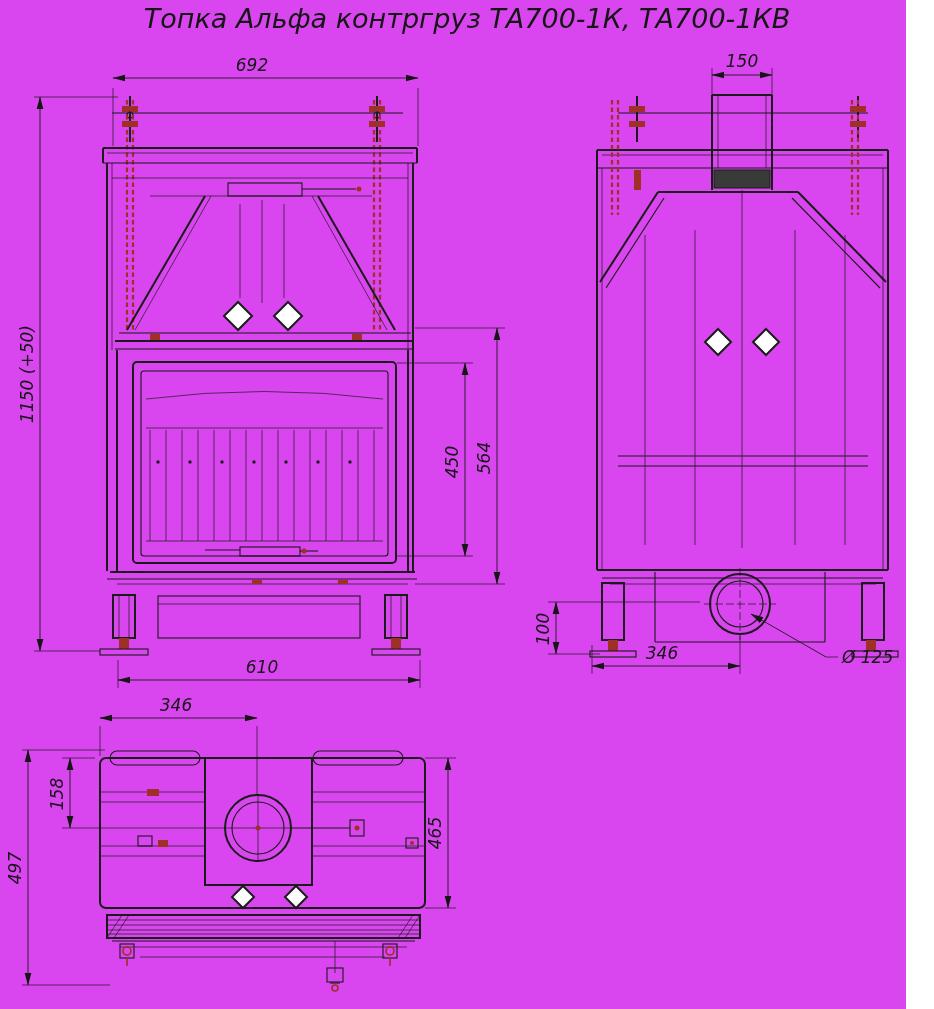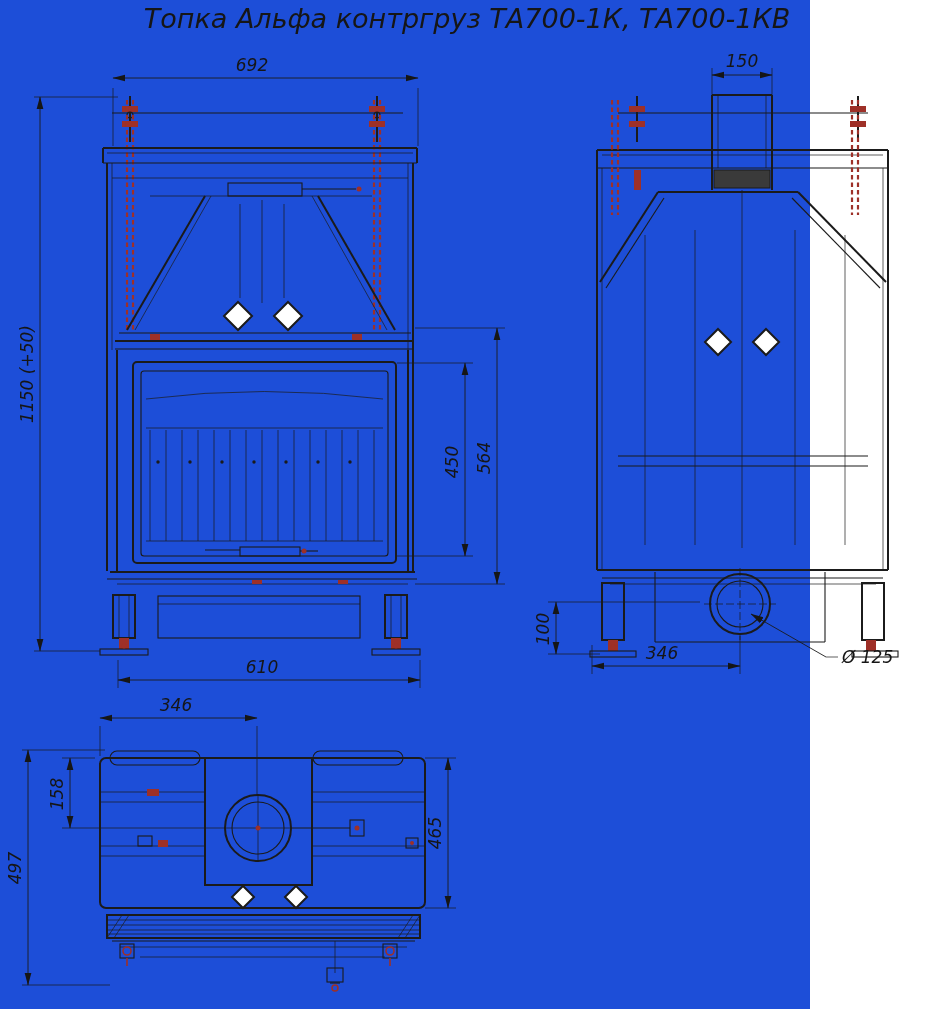--- a/index.html
+++ b/index.html
@@ -1,16 +1,16 @@
 <!DOCTYPE html>
 <html><head>
 <meta charset="utf-8">
 <style>
   html,body { margin:0; padding:0; background:#ffffff; }
-  .sheet { width:810px; height:1009px; position:relative; background:#1d4ed8;
+  .sheet { width:906px; height:1009px; position:relative; background:#d946ef;
            font-family:"DejaVu Sans","Liberation Sans",sans-serif; }
   svg { display:block; }
   .ln    { stroke:#1b1b1b; stroke-width:1.1; fill:none; }
   .ln2   { stroke:#1b1b1b; stroke-width:2;   fill:none; }
   .thin  { stroke:#1b1b1b; stroke-width:0.7; fill:none; }
   .dimln { stroke:#1b1b1b; stroke-width:0.9; fill:none; }
   .chain { stroke:#9e3028; stroke-width:2.2; stroke-dasharray:4.5 3; fill:none; }
   .redf  { fill:#9e3028; stroke:none; }
   .redln { stroke:#9e3028; stroke-width:1.6; fill:none; }
   .dimt  { font:italic 17px "DejaVu Sans","Liberation Sans",sans-serif; fill:#161616; }

